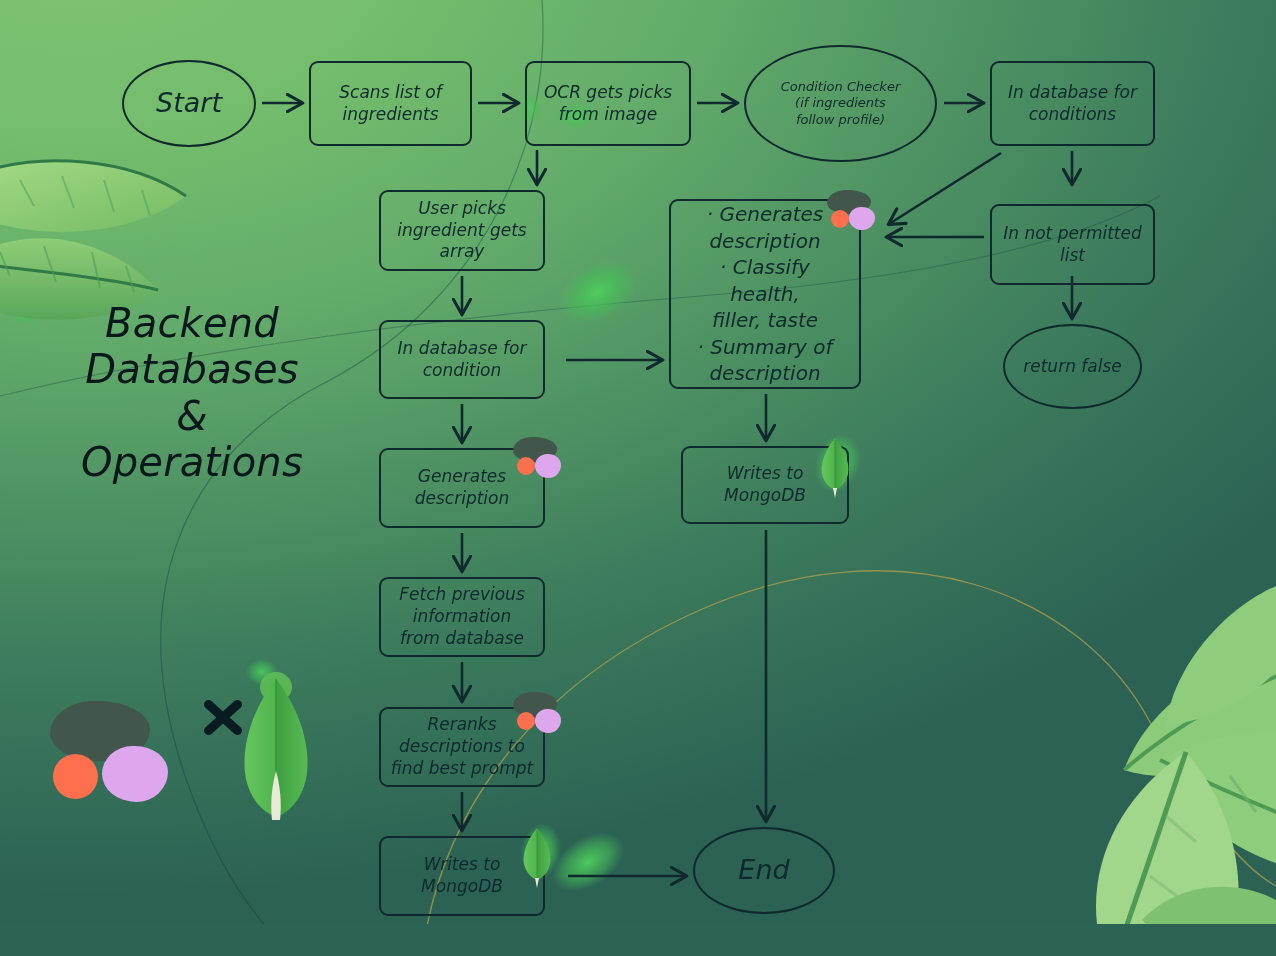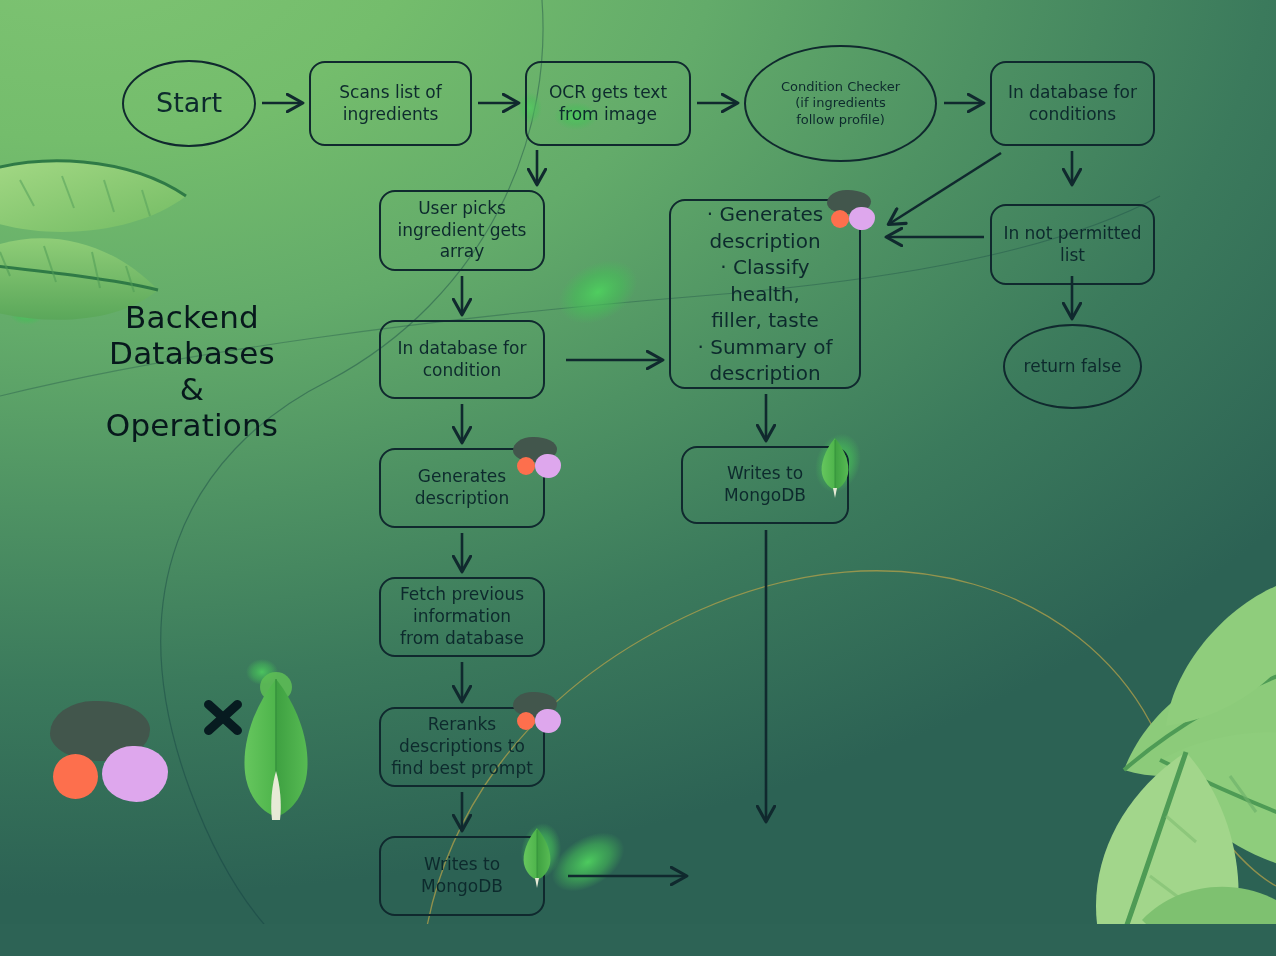--- a/index.html
+++ b/index.html
@@ -11,20 +11,21 @@
   body {
     font-family: "DejaVu Sans", sans-serif;
   }
   #stage {
     position: relative;
     width: 1276px;
     height: 924px;
     overflow: hidden;
     background:
       radial-gradient(120% 105% at 6% -8%, #7fc473 0%, #74bd6c 22%, #63ab6a 42%, #4e9263 60%, #3b7a5c 78%, #2c6254 100%);
+    font-style: italic;
   }
   #bg-svg, #deco-svg, #flow-svg {
     position: absolute;
     left: 0; top: 0;
     width: 1276px;
     height: 956px;
   }
   #bg-svg { z-index: 0; }
   #deco-svg { z-index: 1; }
   #flow-svg { z-index: 2; }
@@ -35,21 +36,21 @@
     box-sizing: border-box;
     display: flex;
     align-items: center;
     justify-content: center;
     text-align: center;
     color: #0d2a2d;
     border: 2.5px solid #10292e;
     line-height: 1.28;
   }
   .node.rect {
-    border-radius: 16px;
+    border-radius: 9px;
   }
   .node.oval {
     border-radius: 50%;
   }
   .node-text { white-space: pre-line; padding: 0 6px; }
 
   .f16 { font-size: 13px; }
   .f17 { font-size: 17px; }
   .f26 { font-size: 27px; }
 
@@ -62,21 +63,21 @@
   }
   .bullets div { white-space: pre-line; }
 
   #title {
     position: absolute;
     left: 62px;
     top: 300px;
     width: 260px;
     text-align: center;
     color: #07181c;
-    font-size: 31px;
+    font-size: 40px;
     line-height: 1.16;
     letter-spacing: .2px;
     white-space: pre-line;
     z-index: 3;
   }
 
   
   .llama-mark { position: absolute; z-index: 4; }
   .llama-mark .blob {
     position: absolute;
@@ -221,21 +222,21 @@
     <div class="node oval f26" style="left:122px; top:60px; width:134px; height:87px;">
       <span class="node-text">Start</span>
     </div>
 
     <div class="node rect f17" style="left:309px; top:61px; width:163px; height:85px;">
       <span class="node-text">Scans list of
 ingredients</span>
     </div>
 
     <div class="node rect f17" style="left:525px; top:61px; width:166px; height:85px;">
-      <span class="node-text">OCR gets text
+      <span class="node-text">OCR gets picks
 from image</span>
     </div>
 
     <div class="node oval f16" style="left:744px; top:45px; width:193px; height:117px;">
       <span class="node-text">Condition Checker
 (if ingredients
 follow profile)</span>
     </div>
 
     <div class="node rect f17" style="left:990px; top:61px; width:165px; height:85px;">
@@ -294,20 +295,23 @@
         <div>·  Summary of
 description</div>
       </div>
     </div>
 
     <div class="node rect f17" style="left:681px; top:446px; width:168px; height:78px;">
       <span class="node-text">Writes to
 MongoDB</span>
     </div>
 
+    <div class="node oval f26" style="left:693px; top:827px; width:142px; height:87px;">
+      <span class="node-text">End</span>
+    </div>
   </div>
 
   <div id="title">Backend
 Databases
 &amp;
 Operations</div>
 
   <div class="llama-mark" style="left:827px; top:190px; width:52px; height:48px;">
     <div class="blob" style="left:0px;  top:0px;  width:44px; height:24px;"></div>
     <div class="dot-o" style="left:4px;  top:20px; width:18px; height:18px;"></div>

